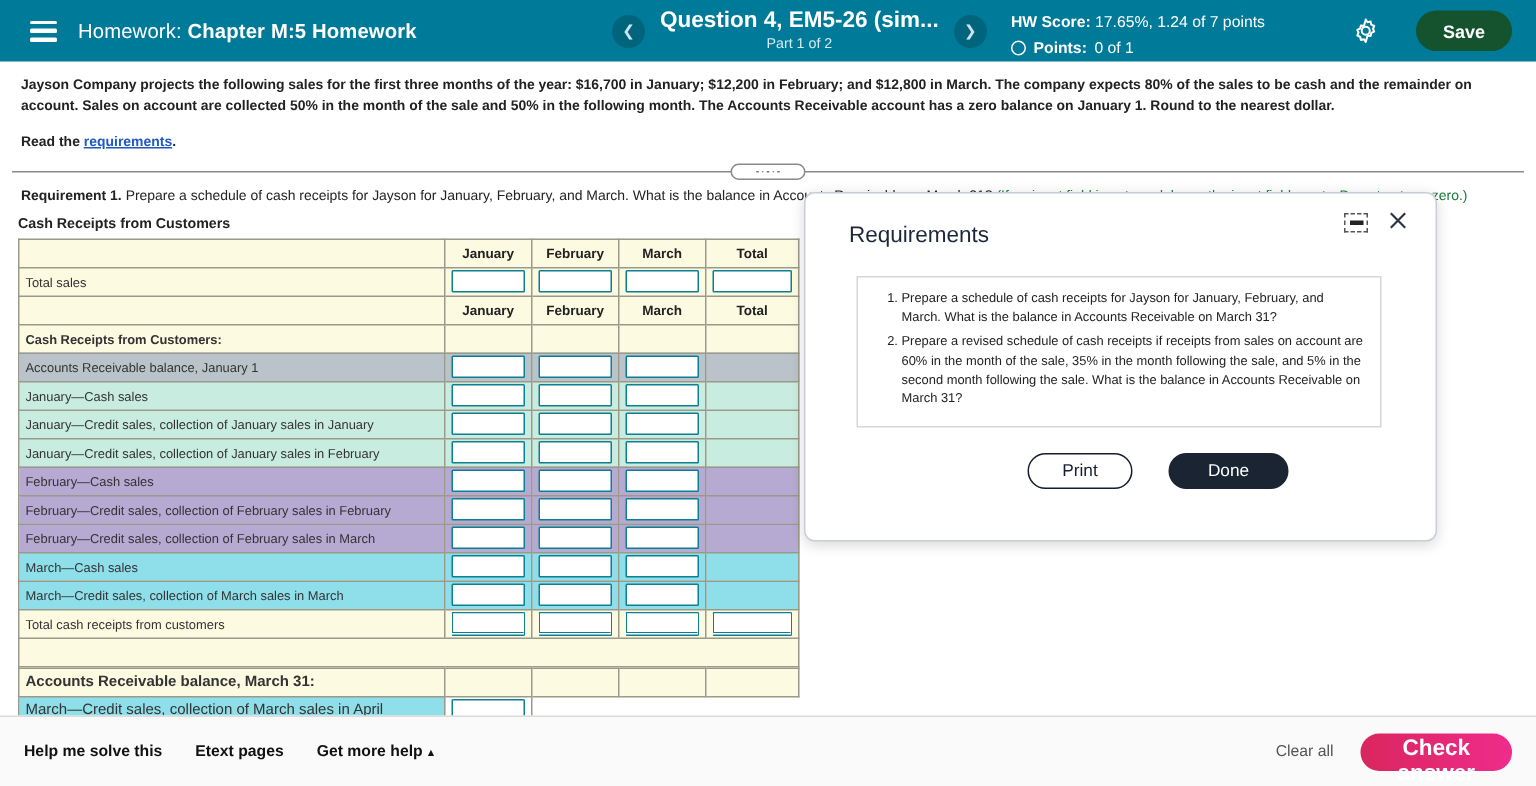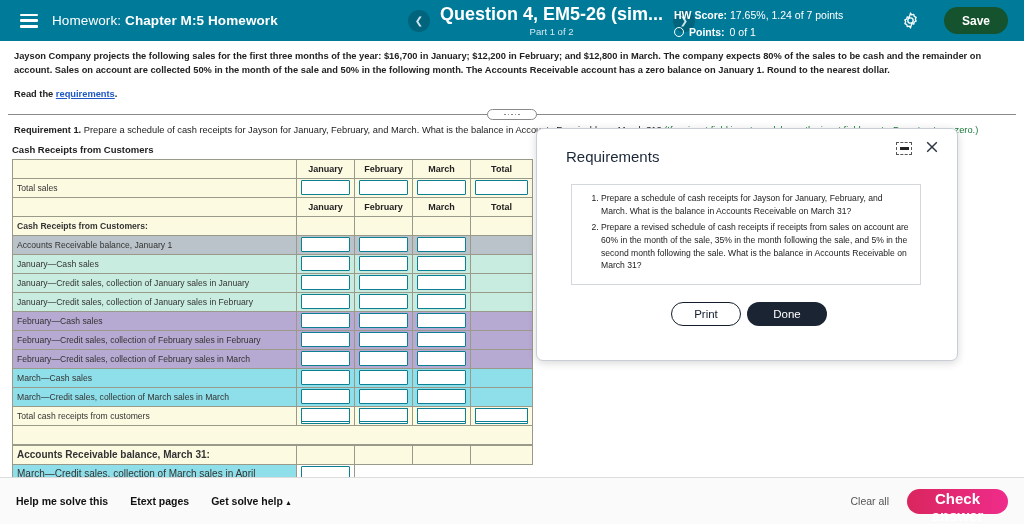--- a/index.html
+++ b/index.html
@@ -21,21 +21,21 @@
   .hamburger span { display:block; height:2.5px; background:#fff; border-radius:1px; }
   .hw-title { font-size:13.5px; letter-spacing:.1px; white-space:nowrap; }
   .hw-title .b { font-weight:bold; }
 
   .nav-center { position:absolute; left:408px; top:0; height:41px;
     display:flex; align-items:center; gap:10px; }
   .circ-btn { width:22px; height:22px; border-radius:50%; background:#00647d;
     color:#cfe6ee; font-size:10px; display:flex; align-items:center; justify-content:center;
     cursor:pointer; border:none; }
   .qtitle { text-align:center; line-height:1.25; }
-  .qtitle .q1 { font-size:18px; font-weight:bold; white-space:nowrap; }
+  .qtitle .q1 { font-size:15px; font-weight:bold; white-space:nowrap; }
   .qtitle .q2 { font-size:9.5px; color:#d5eaf1; }
 
   .score-box { position:absolute; left:674px; top:7px; font-size:10.5px; line-height:1.6; }
   .score-box .lbl { font-weight:bold; }
   .pts-row { display:flex; align-items:center; gap:5px; }
   .pts-circle { width:10px; height:10px; border:1.6px solid #fff; border-radius:50%; }
 
   .gear { position:absolute; right:104px; top:11px; width:19px; height:19px; cursor:pointer; }
   .save-btn { position:absolute; right:16px; top:7px; width:64px; height:27px;
     background:#14532d; color:#fff; border:none; border-radius:14px;
@@ -91,21 +91,21 @@
     box-shadow:0 2px 9px rgba(0,0,0,.16); }
   .dlg-title { position:absolute; left:29px; top:19px; font-size:15px; color:#1b2738; }
   .dlg-min { position:absolute; right:45px; top:13px; width:16px; height:13px;
     border:1px dashed #555; display:flex; align-items:center; justify-content:center; cursor:pointer; }
   .dlg-min b { display:block; width:9px; height:3px; background:#222; }
   .dlg-x { position:absolute; right:17px; top:10px; width:16px; height:16px; cursor:pointer; }
   .dlg-body { position:absolute; left:34px; top:55px; width:350px; border:1px solid #d3d6db;
     padding:7px 9px 9px 9px; }
   .dlg-body ol { margin:0; padding-left:20px; }
   .dlg-body li { font-size:8.6px; line-height:1.5; color:#222; margin-bottom:3px; }
-  .dlg-actions { position:absolute; left:134px; top:173px; display:flex; gap:6px; }
+  .dlg-actions { position:absolute; left:148px; top:173px; display:flex; gap:24px; }
   .btn-print { width:70px; height:24px; border:1.4px solid #141e2e; border-radius:13px;
     background:#fff; color:#141e2e; font-size:11.5px; cursor:pointer; font-family:inherit; }
   .btn-done { width:80px; height:24px; border:none; border-radius:13px;
     background:#1b2433; color:#fff; font-size:11.5px; cursor:pointer; font-family:inherit; }
 
   
   .bottombar { position:absolute; left:0; bottom:0; width:1024px; height:47px;
     background:#fafafa; border-top:1px solid #dcdcdc; display:flex; align-items:center; }
   .bl { margin-left:16px; font-size:10.5px; font-weight:bold; color:#111; cursor:pointer; }
   .bl2 { margin-left:22px; font-size:10.5px; font-weight:bold; color:#111; cursor:pointer; }
@@ -416,16 +416,16 @@
 
   <div class="dlg-actions">
     <button class="btn-print">Print</button>
     <button class="btn-done">Done</button>
   </div>
 </div>
 
 <div class="bottombar">
   <span class="bl">Help me solve this</span>
   <span class="bl2">Etext pages</span>
-  <span class="bl2"><span>Get solve help</span><span class="caret">▲</span></span>
+  <span class="bl2"><span>Get more help</span><span class="caret">▲</span></span>
   <span class="clearall">Clear all</span>
   <button class="check">Check answer</button>
 </div>
 
 </body></html>

